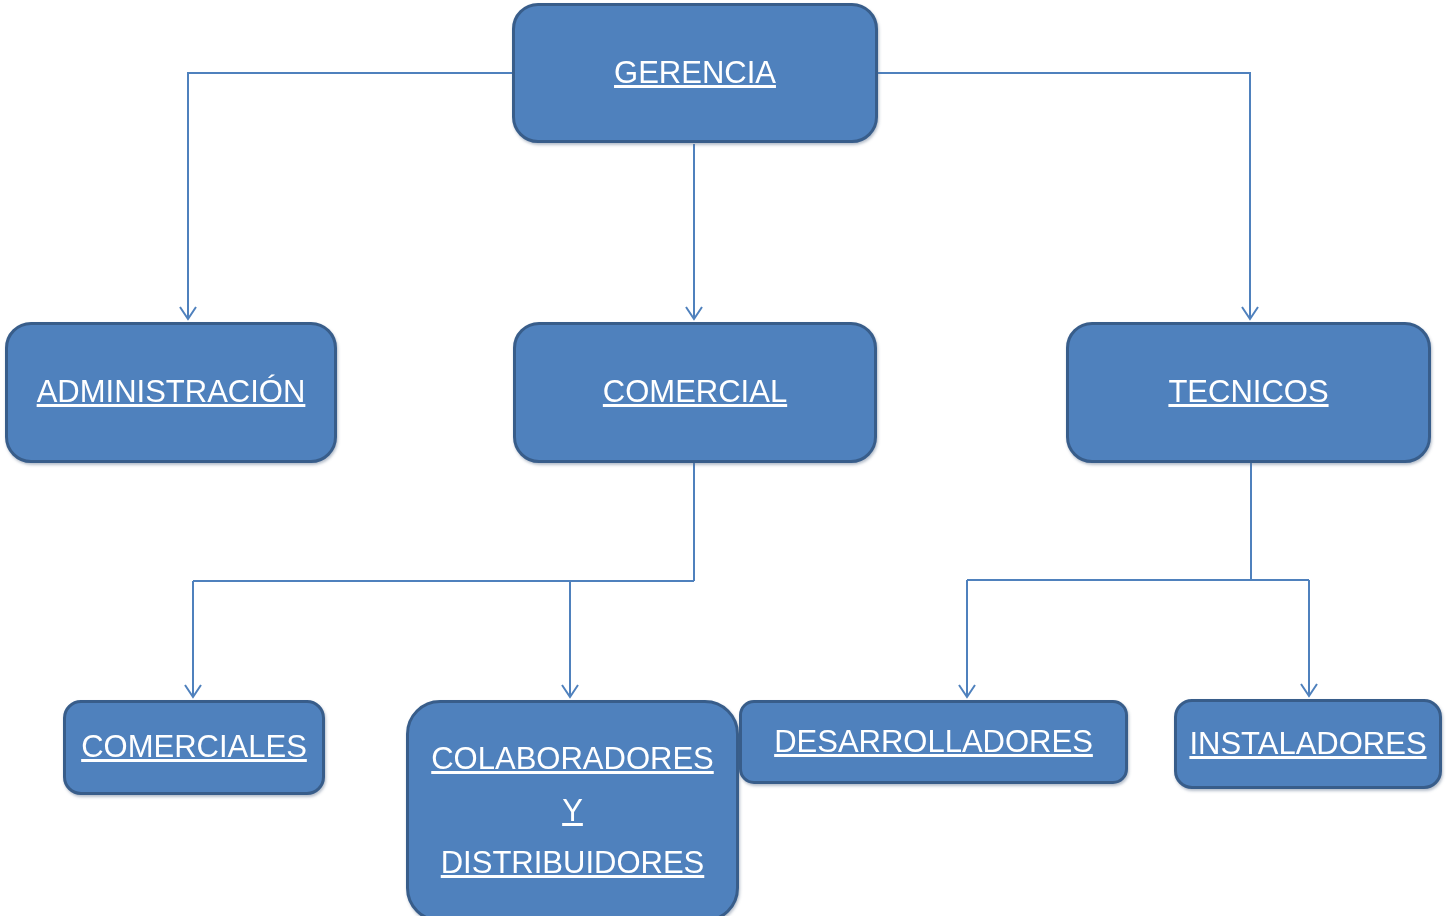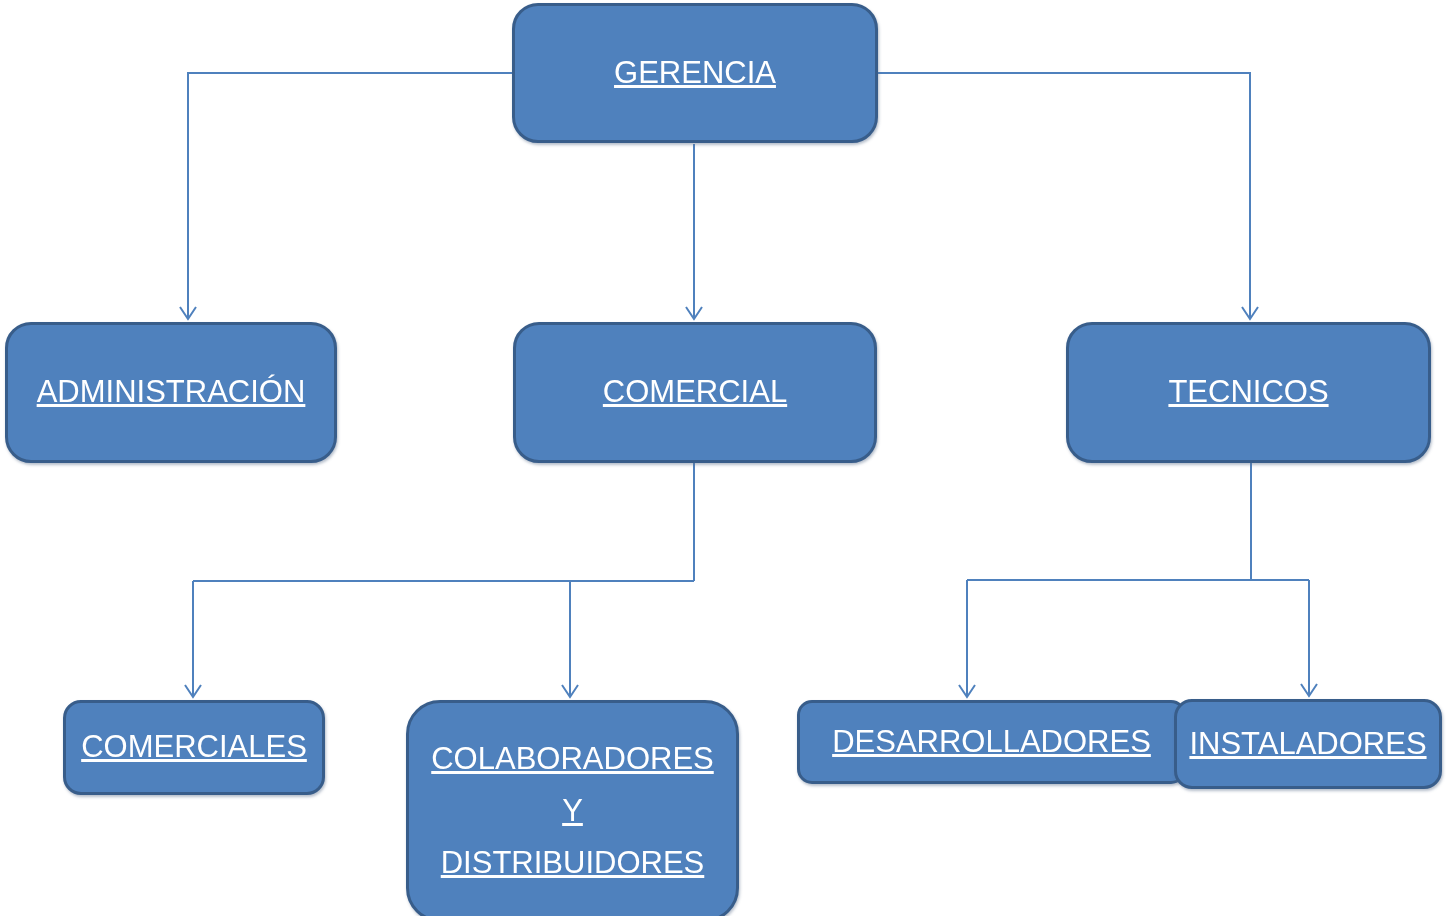--- a/index.html
+++ b/index.html
@@ -108,21 +108,21 @@
   <div class="node r-md" style="left:63px; top:700px; width:262px; height:95px;justify-content:center;">
     <span class="lbl">COMERCIALES</span>
   </div>
 
   <div class="node r-xl multi3" style="left:406px; top:700px; width:333px; height:222px;">
     <span class="lbl">COLABORADORES</span>
     <span class="lbl">Y</span>
     <span class="lbl">DISTRIBUIDORES</span>
   </div>
 
-  <div class="node r-sm" style="left:797px; top:700px; width:389px; height:84px;">
+  <div class="node r-sm" style="left:739px; top:700px; width:389px; height:84px;">
     <span class="lbl">DESARROLLADORES</span>
   </div>
 
   <div class="node r-md multi2" style="left:1174px; top:699px; width:268px; height:90px;">
     <span class="lbl">INSTALADORES</span>
   </div>
 
 </div>
 
 </body></html>

